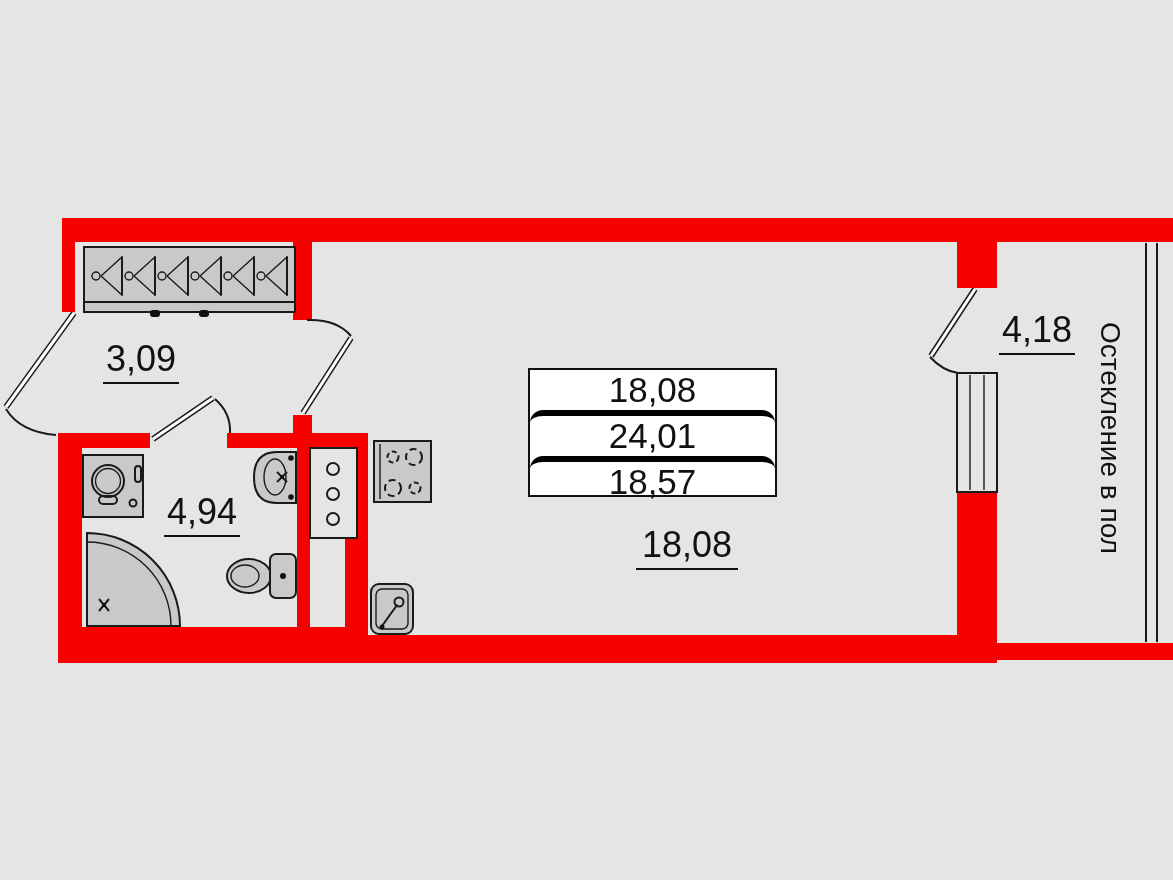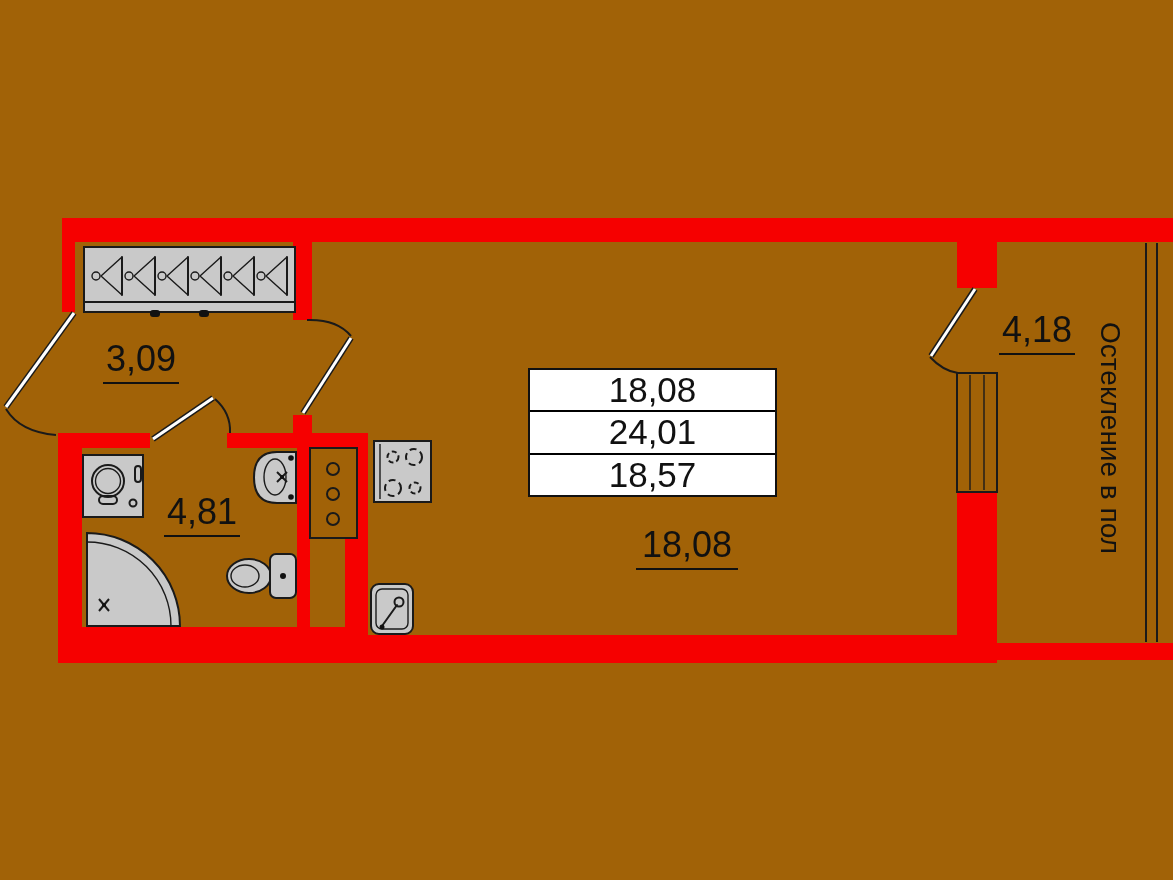--- a/index.html
+++ b/index.html
@@ -1,33 +1,33 @@
 <!DOCTYPE html>
 <html style="--wall: #f60000; --gray: #c9c9c9; --ink: #1a1a1a;"><head>
 <meta charset="utf-8">
 <style>
   html,body{margin:0;padding:0;background:#fff;}
-  .canvas{position:relative;width:1173px;height:880px;background:#a16207;overflow:hidden;
+  .canvas{position:relative;width:1173px;height:880px;background:#e5e5e5;overflow:hidden;
           font-family:"Liberation Sans",sans-serif;color:#111;}
   .canvas svg{position:absolute;left:0;top:0;}
   .w{fill:var(--wall);}
   .fx{fill:var(--gray);stroke:var(--ink);stroke-width:2;}
   .ln{stroke:var(--ink);fill:none;stroke-width:2;}
   .thin{stroke:var(--ink);fill:none;stroke-width:1.4;}
   .dblb{stroke:var(--ink);stroke-width:6;fill:none;}
   .dblw{stroke:#fff;stroke-width:3;fill:none;}
   .lbl{position:absolute;font-size:36px;line-height:1;white-space:nowrap;
        border-bottom:2px solid #111;padding:0 3px 5px 3px;}
   .area-table{position:absolute;left:528px;top:368px;width:249px;height:129px;
        border:2px solid #111;display:flex;background:#fff;box-sizing:border-box;}
   .at-left{width:103px;border-right:2px solid #111;display:flex;align-items:center;
        justify-content:center;font-size:58px;}
   .at-right{flex:1;display:flex;flex-direction:column;}
   .at-cell{flex:1;display:flex;align-items:center;justify-content:center;font-size:35px;}
-  .at-cell + .at-cell{border-top:2px solid #000000;}
+  .at-cell + .at-cell{border-top:6px solid #000000;border-radius:13px;}
   .room-area{position:absolute;left:636px;top:527px;font-size:36px;line-height:1;
        border-bottom:2px solid #111;padding:0 6px 5px 6px;}
   .vtext{position:absolute;left:1128px;top:313px;width:250px;height:36px;
        transform:rotate(90deg);transform-origin:0 0;font-size:28px;line-height:36px;
        text-align:center;white-space:nowrap;}
 </style>
 </head>
 <body>
 
 <div class="canvas">
@@ -153,21 +153,21 @@
     <g>
       <rect class="fx" x="371" y="584" width="42" height="50" rx="8" stroke-width="2.5"></rect>
       <rect class="thin" x="376" y="589" width="32" height="40" rx="6" fill="none"></rect>
       <line class="ln" x1="382" y1="626" x2="397" y2="605" stroke-width="3.5" stroke-linecap="round"></line>
       <circle class="ln" cx="399" cy="602" r="4.5"></circle>
       <circle cx="382" cy="627" r="2.5" fill="#111"></circle>
     </g>
   </svg>
 
   <div class="lbl" style="left:103px;top:341px">3,09</div>
-  <div class="lbl" style="left:164px;top:494px">4,81</div>
+  <div class="lbl" style="left:164px;top:494px">4,94</div>
   <div class="lbl" style="left:999px;top:312px">4,18</div>
   <div class="room-area">18,08</div>
 
   <div class="area-table">
     <div class="at-right">
       <div class="at-cell">18,08</div>
       <div class="at-cell">24,01</div>
       <div class="at-cell">18,57</div>
     </div>
   </div>

